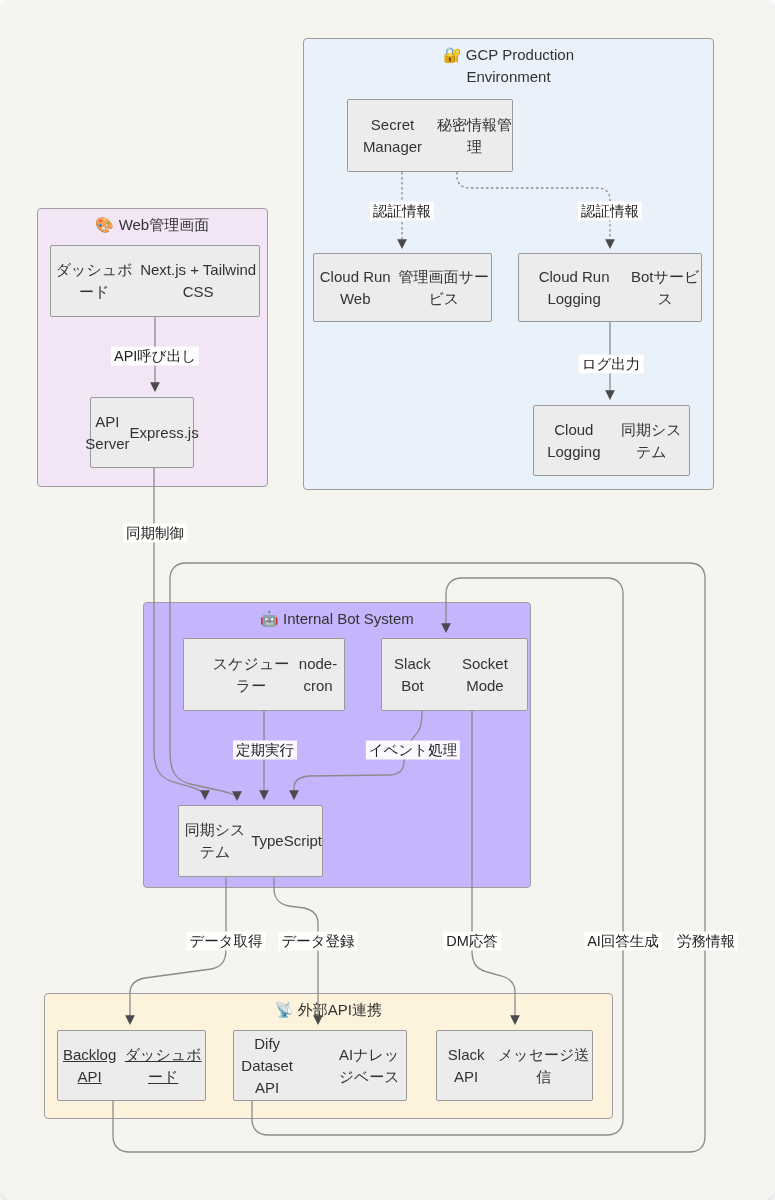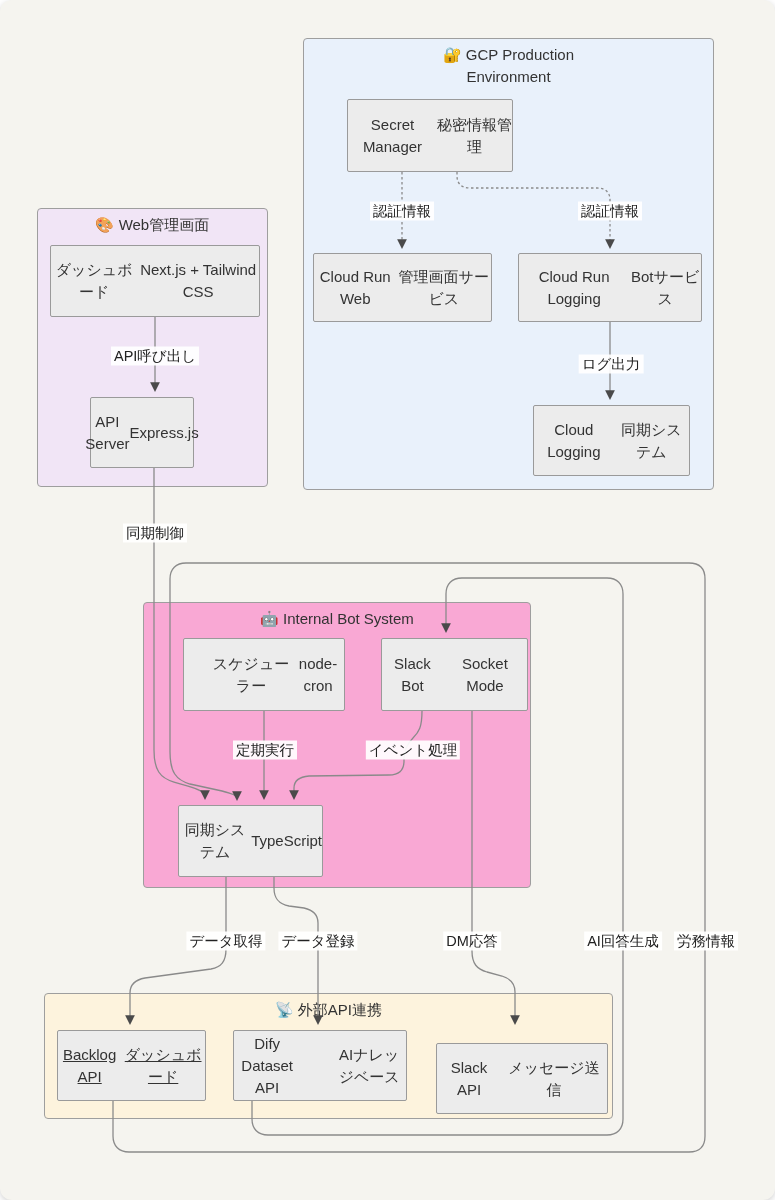--- a/index.html
+++ b/index.html
@@ -4,38 +4,38 @@
 <style>
   html,body{margin:0;padding:0;background:#ffffff;font-family:"Liberation Sans","DejaVu Sans",sans-serif;}
   .canvas{position:relative;width:775px;height:1200px;background:#f5f4ef;border-radius:12px;
           box-shadow:0 2px 6px rgba(0,0,0,0.18);overflow:hidden;margin:0 auto;color:#333;}
   .group{position:absolute;border:1px solid #9e9e9e;border-radius:4px;box-sizing:border-box;}
   .group-title{position:absolute;top:5px;left:0;width:100%;text-align:center;font-size:15px;
                font-weight:500;line-height:22px;color:#333;}
   .g-gcp{left:303px;top:38px;width:411px;height:452px;background:#e9f1fb;}
   .g-gcp .group-title span{display:inline-block;max-width:200px;}
   .g-web{left:37px;top:208px;width:231px;height:279px;background:#f1e5f6;}
-  .g-bot{left:143px;top:602px;width:388px;height:286px;background:#f9a8d4;}
+  .g-bot{left:143px;top:602px;width:388px;height:286px;background:#c4b5fd;}
   .g-ext{left:44px;top:993px;width:569px;height:126px;background:#fdf3dd;}
   svg.edges{position:absolute;left:0;top:0;z-index:2;}
   .node{position:absolute;z-index:3;background:#ececec;border:1px solid #9a9a9a;border-radius:2px;
         box-sizing:border-box;display:flex;flex-direction:row;align-items:center;justify-content:center;
         text-align:center;font-size:15px;line-height:22px;color:#333;}
   .n-secret {left:347px;top:99px; width:166px;height:73px;}
   .n-crweb  {left:313px;top:253px;width:179px;height:69px;}
   .n-crint  {left:518px;top:253px;width:184px;height:69px;}
   .n-clog   {left:533px;top:405px;width:157px;height:71px;}
   .n-dash   {left:50px; top:245px;width:210px;height:72px;}
   .n-apisrv {left:90px; top:397px;width:104px;height:71px;}
   .n-sched  {left:183px;top:638px;width:162px;height:73px;padding-left:26px;}
   .n-slackbot{left:381px;top:638px;width:147px;height:73px;}
   .n-syncsys{left:178px;top:805px;width:145px;height:72px;}
   .n-backlog{left:57px; top:1030px;width:149px;height:71px;text-decoration:underline;}
   .n-dify   {left:233px;top:1030px;width:174px;height:71px;gap:32px;}
-  .n-slackapi{left:436px;top:1030px;width:172px;height:71px;margin-top:13px;}
+  .n-slackapi{left:436px;top:1030px;width:157px;height:71px;}
   .edge-label{position:absolute;z-index:4;transform:translate(-50%,-50%);background:rgba(255,255,255,0.92);
               padding:0 3px;font-size:14.5px;line-height:19px;white-space:nowrap;color:#222;}
   .el-auth-web{left:402px;top:211px;} .el-auth-bot{left:610px;top:211px;}
   .el-log{left:611px;top:364px;}      .el-apicall{left:155px;top:356px;}
   .el-sync{left:155px;top:533px;}     .el-cron{left:265px;top:750px;}
   .el-event{left:413px;top:750px;}    .el-fetch{left:226px;top:941px;}
   .el-register{left:318px;top:941px;} .el-dm{left:472px;top:941px;}
   .el-ai{left:623px;top:941px;}       .el-labor{left:706px;top:941px;}
 </style>
 </head>

